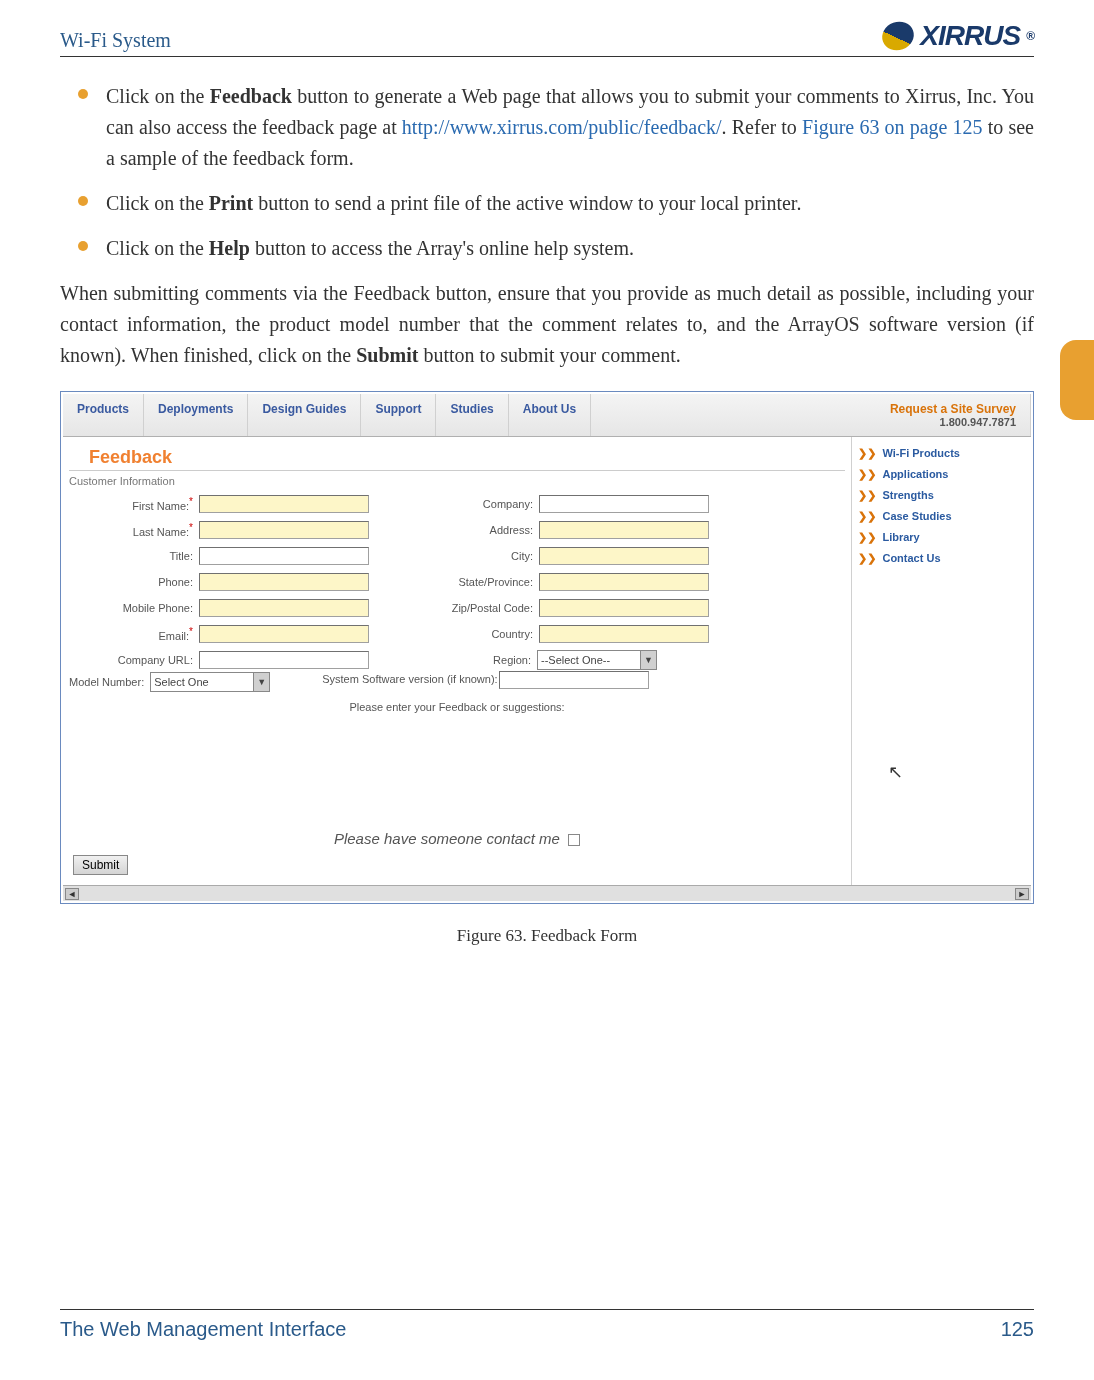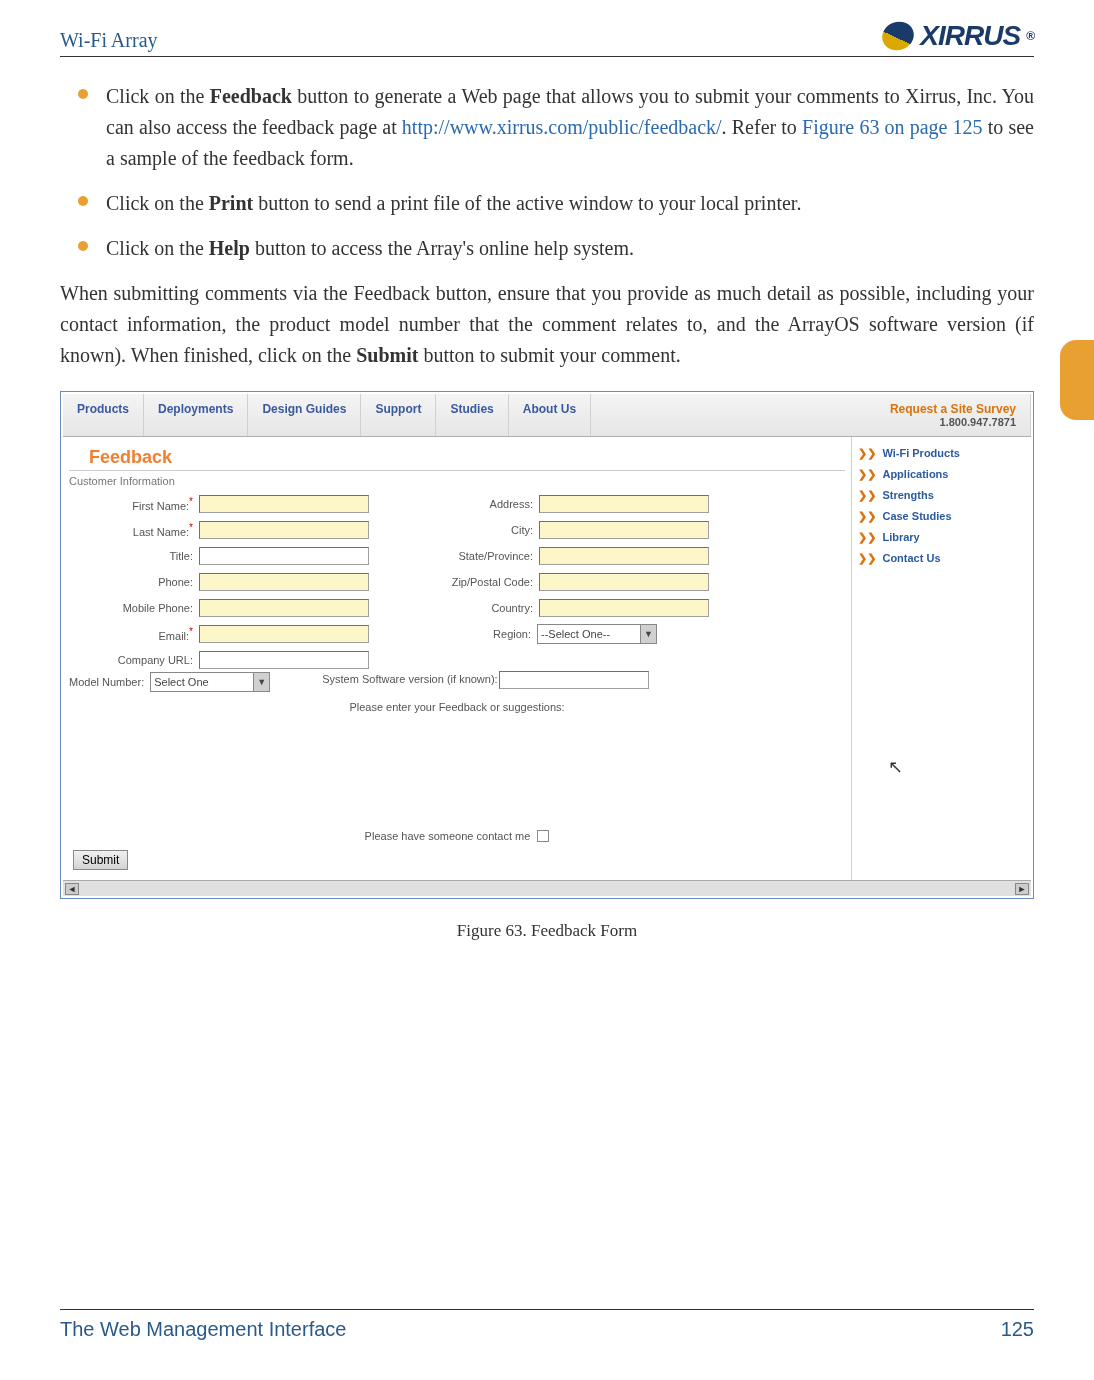--- a/index.html
+++ b/index.html
@@ -105,21 +105,21 @@
       padding-left: 3px;
       display: flex;
       align-items: center;
       justify-content: space-between;
     }
     .form-select .arrow { background:#d0d0d0; border-left:1px solid #888; width:16px; text-align:center; font-size:9px; line-height:18px; }
     .wide-row { display:flex; align-items:flex-start; gap:12px; }
     .sw-label { font-size:11px; color:#555; text-align:right; width:auto; line-height:1.2; }
     .feedback-prompt { text-align:center; font-size:11px; color:#555; margin: 8px 0 4px; }
     .textarea-box { width: 90%; height: 105px; margin: 0 auto 8px; border: none; }
-    .contact-line { text-align:center; font-size:11px; color:#555; margin-bottom: 8px; }
+    .contact-line { text-align:center; font-size:15px; color:#555; margin-bottom: 8px; font-style: italic; }
     .checkbox { display:inline-block; width:12px; height:12px; border:1px solid #888; background:#fff; vertical-align: -2px; margin-left:4px;}
     .submit-btn {
       font-family: Arial, sans-serif; font-size:12px;
       background: linear-gradient(#f0f0f0,#d4d4d4);
       border:1px solid #888; padding:2px 8px;
       margin: 0 0 4px 4px;
     }
     .side-item { display:flex; gap:6px; margin-bottom:8px; font-size:11px; }
     .side-chevron { color:#d9730a; font-weight:bold; font-size:11px; }
     .side-link { color:#2a5aa0; font-weight:bold; }
@@ -134,21 +134,21 @@
       padding-top: 8px;
       font-family: Arial, sans-serif;
       font-size: 20px;
       color: #2a5a8a;
     }
   </style>
 </head>
 <body>
 
 <div class="header-row">
-  <div class="header-title">Wi-Fi Array</div>
+  <div class="header-title">Wi-Fi System</div>
   <div class="logo">
     <span class="logo-swirl"></span>
     <span>XIRRUS</span>
       <sup>®</sup>
   </div>
 </div>
 
 <div class="side-tab"></div>
 
 <div class="content">
@@ -223,20 +223,24 @@
                 <span class="form-label"><span>Email:</span><span class="req">*</span></span>
                 <div class="form-input"></div>
               </div>
             <div class="form-row">
                 <span class="form-label">Company URL:</span>
                 <div class="form-input" style="background:#fff"></div>
               </div>
           </div>
           <div class="form-col" style="width:320px">
             <div class="form-row">
+                <span class="form-label">Company:</span>
+                <div class="form-input" style="background:#fff"></div>
+              </div>
+            <div class="form-row">
                 <span class="form-label">Address:</span>
                 <div class="form-input"></div>
               </div>
             <div class="form-row">
                 <span class="form-label">City:</span>
                 <div class="form-input"></div>
               </div>
             <div class="form-row">
                 <span class="form-label">State/Province:</span>
                 <div class="form-input"></div>

